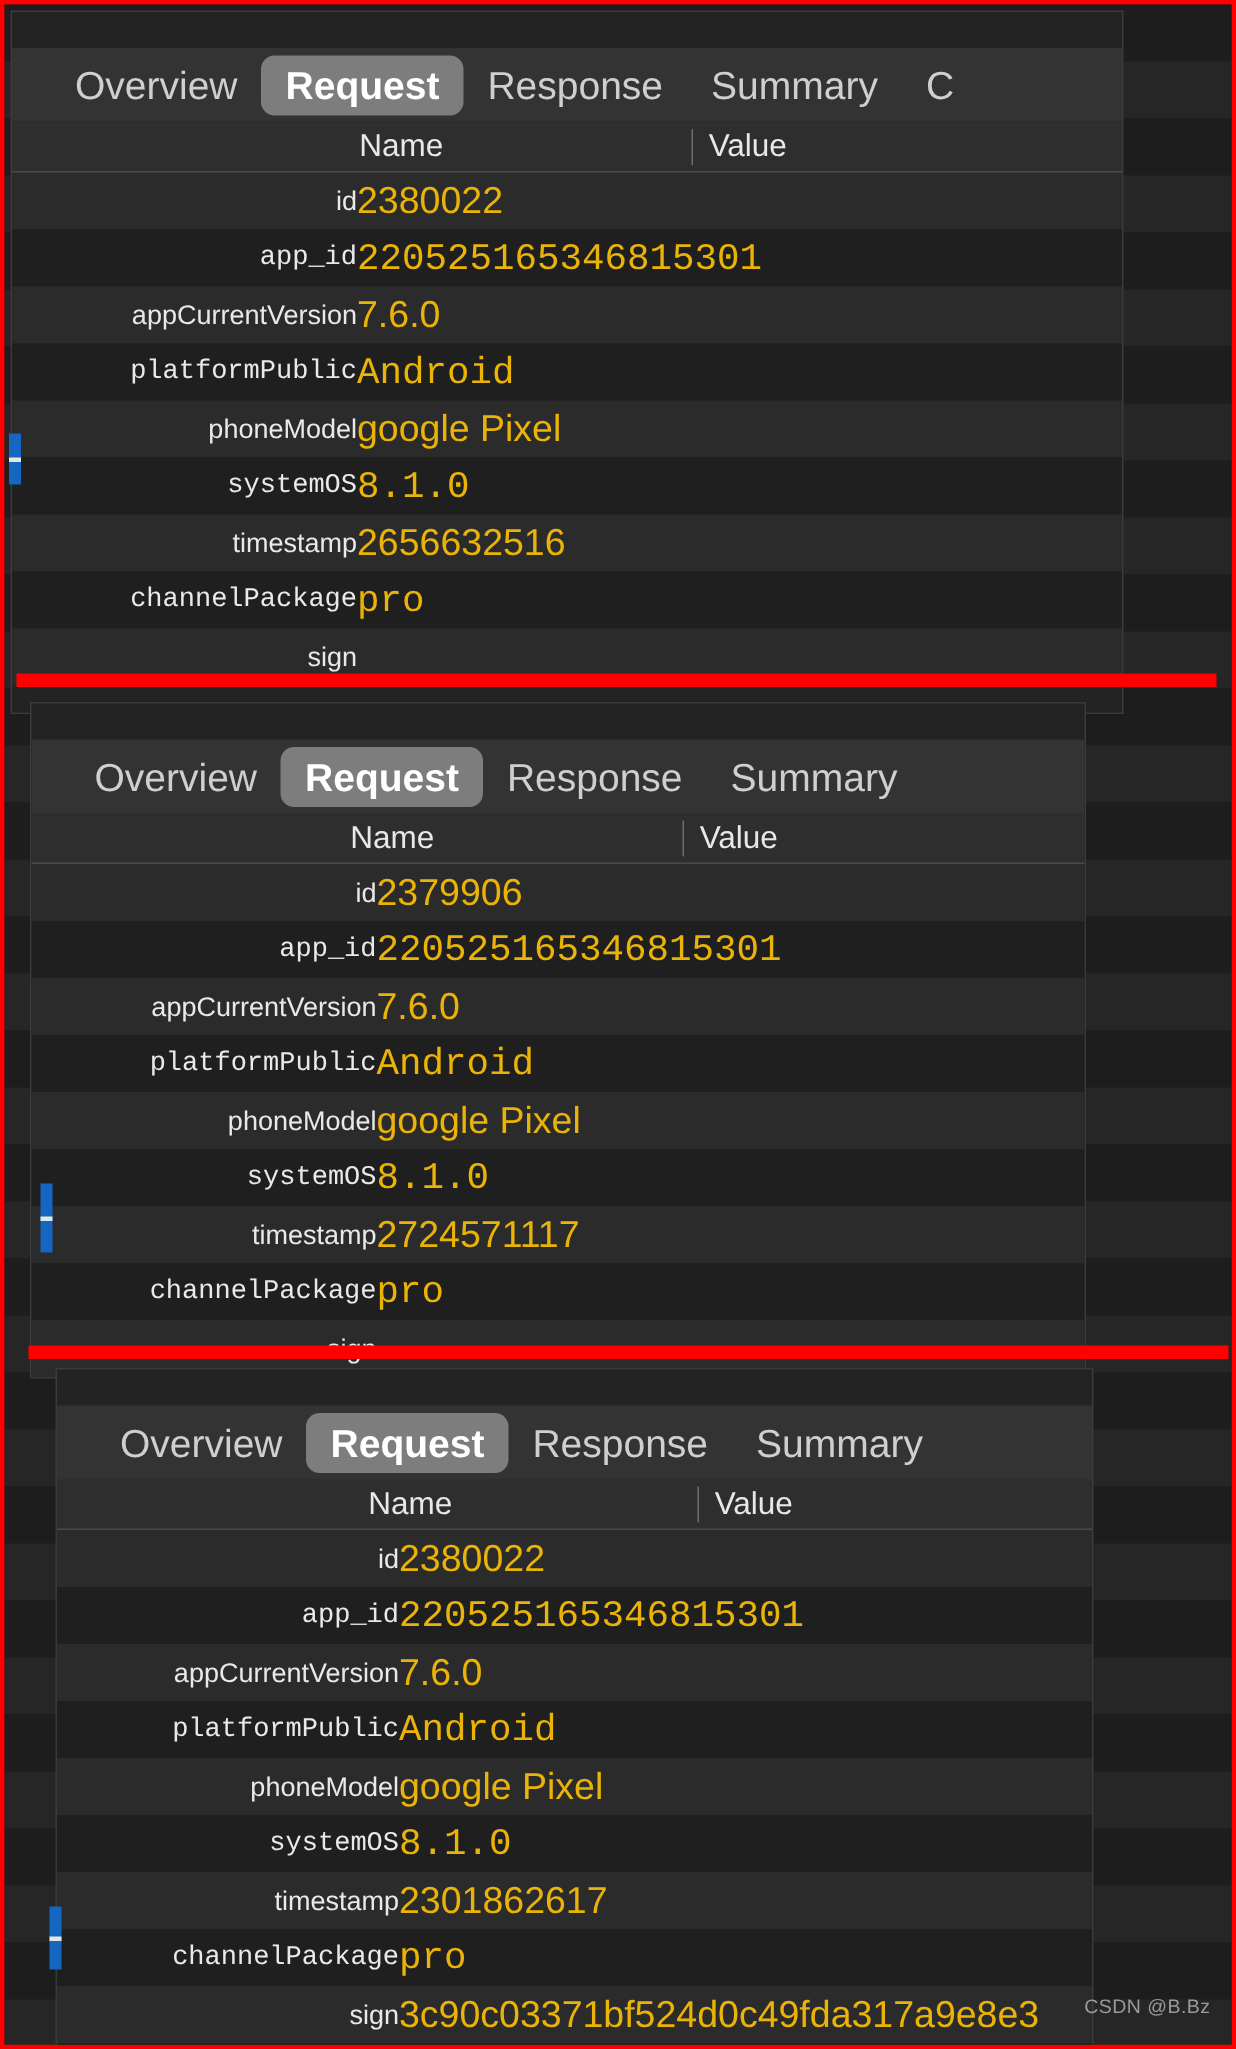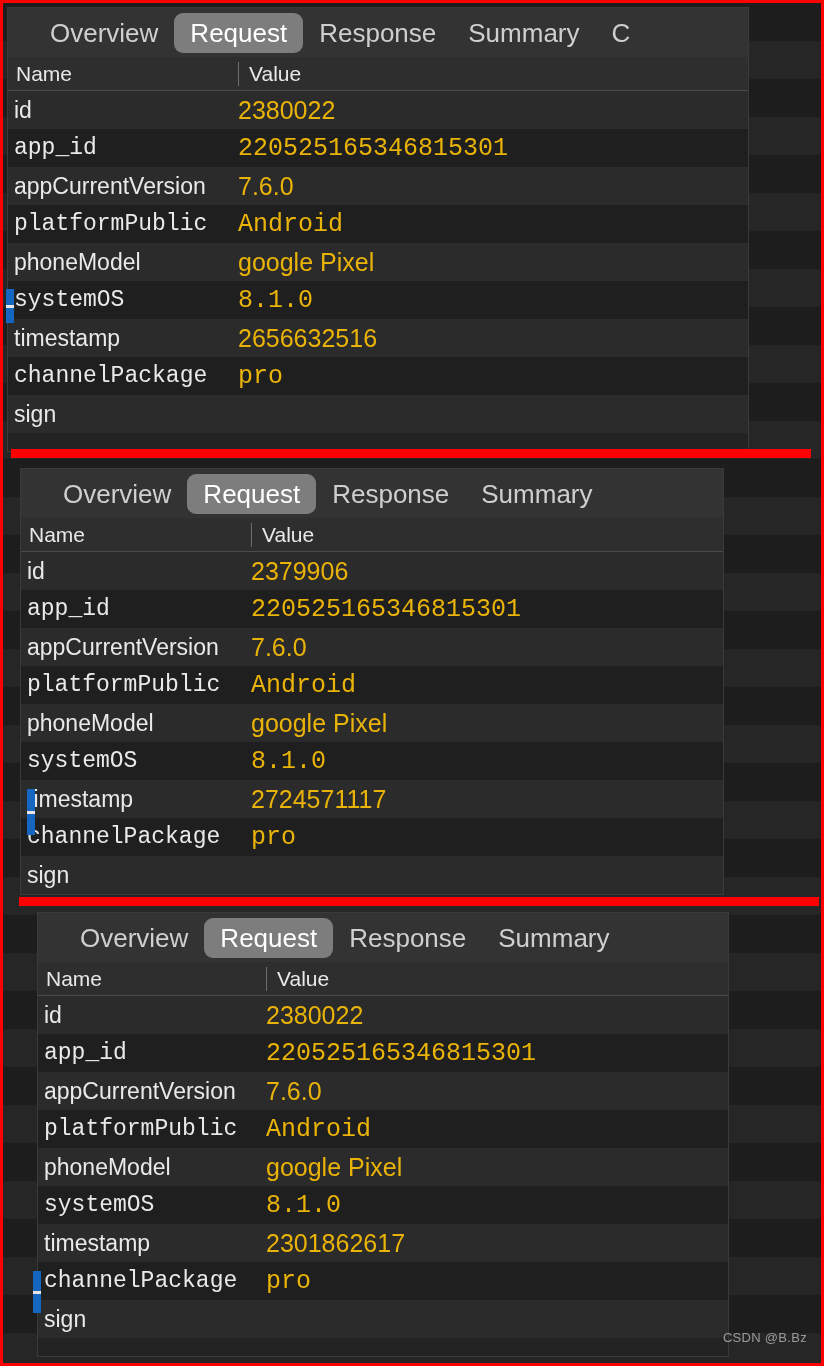--- a/index.html
+++ b/index.html
@@ -64,42 +64,44 @@
     box-shadow: 0 0 0 1px #3a3a3a;
   }
 
   .tabbar {
     display: flex;
     align-items: center;
     background: #333333;
     height: 49px;
     padding-left: 26px;
     gap: 0px;
+    margin-top: 24px;
   }
   .tab {
     color: #cfcfcf;
     font-size: 26px;
     line-height: 1;
     padding: 7px 16px;
     border-radius: 9px;
     white-space: nowrap;
   }
   .tab.active {
     background: #7d7d7d;
     color: #ffffff;
-    font-weight: normal;
+    font-weight: bold;
   }
 
   .colhead {
     display: flex;
     background: #2e2e2e;
     height: 34px;
     align-items: center;
     border-bottom: 1px solid #4a4a4a;
     position: relative;
+    justify-content: center;
   }
   .colhead .ch-name {
     color: #e8e8e8;
     font-size: 21px;
     padding-left: 8px;
     flex: none;
   }
   .colhead .ch-val {
     color: #e8e8e8;
     font-size: 21px;
@@ -114,24 +116,25 @@
     display: flex;
     align-items: center;
     height: 38px;
     white-space: nowrap;
   }
   .row.odd  { background: #2b2b2b; }
   .row.even { background: #1f1f1f; font-family: Liberation Mono, monospace; }
 
   .cell-name {
     color: #e9e9e9;
-    font-size: 23px;
+    font-size: 18px;
     padding-left: 6px;
     flex: none;
     overflow: hidden;
+    text-align: right;
   }
   .cell-value {
     color: #eab308;
     font-size: 25px;
     flex: none;
     overflow: hidden;
   }
 
   .tail { height: 18px; background: #232323; }
 
@@ -348,20 +351,21 @@
         <div class="row odd">
           <div class="cell-name">timestamp</div>
           <div class="cell-value">2301862617</div>
         </div>
         <div class="row even">
           <div class="cell-name">channelPackage</div>
           <div class="cell-value">pro</div>
         </div>
         <div class="row odd">
           <div class="cell-name">sign</div>
+          <div class="cell-value">3c90c03371bf524d0c49fda317a9e8e3</div>
         </div>
       </div>
     <div class="tail"></div>
   </div>
 
   <div class="scroll-sliver" style="left:3px; top:286px; height:34px;">
       <i style="top:16px"></i>
     </div>
   <div class="scroll-sliver" style="left:24px; top:786px; height:46px;">
       <i style="top:22px"></i>

